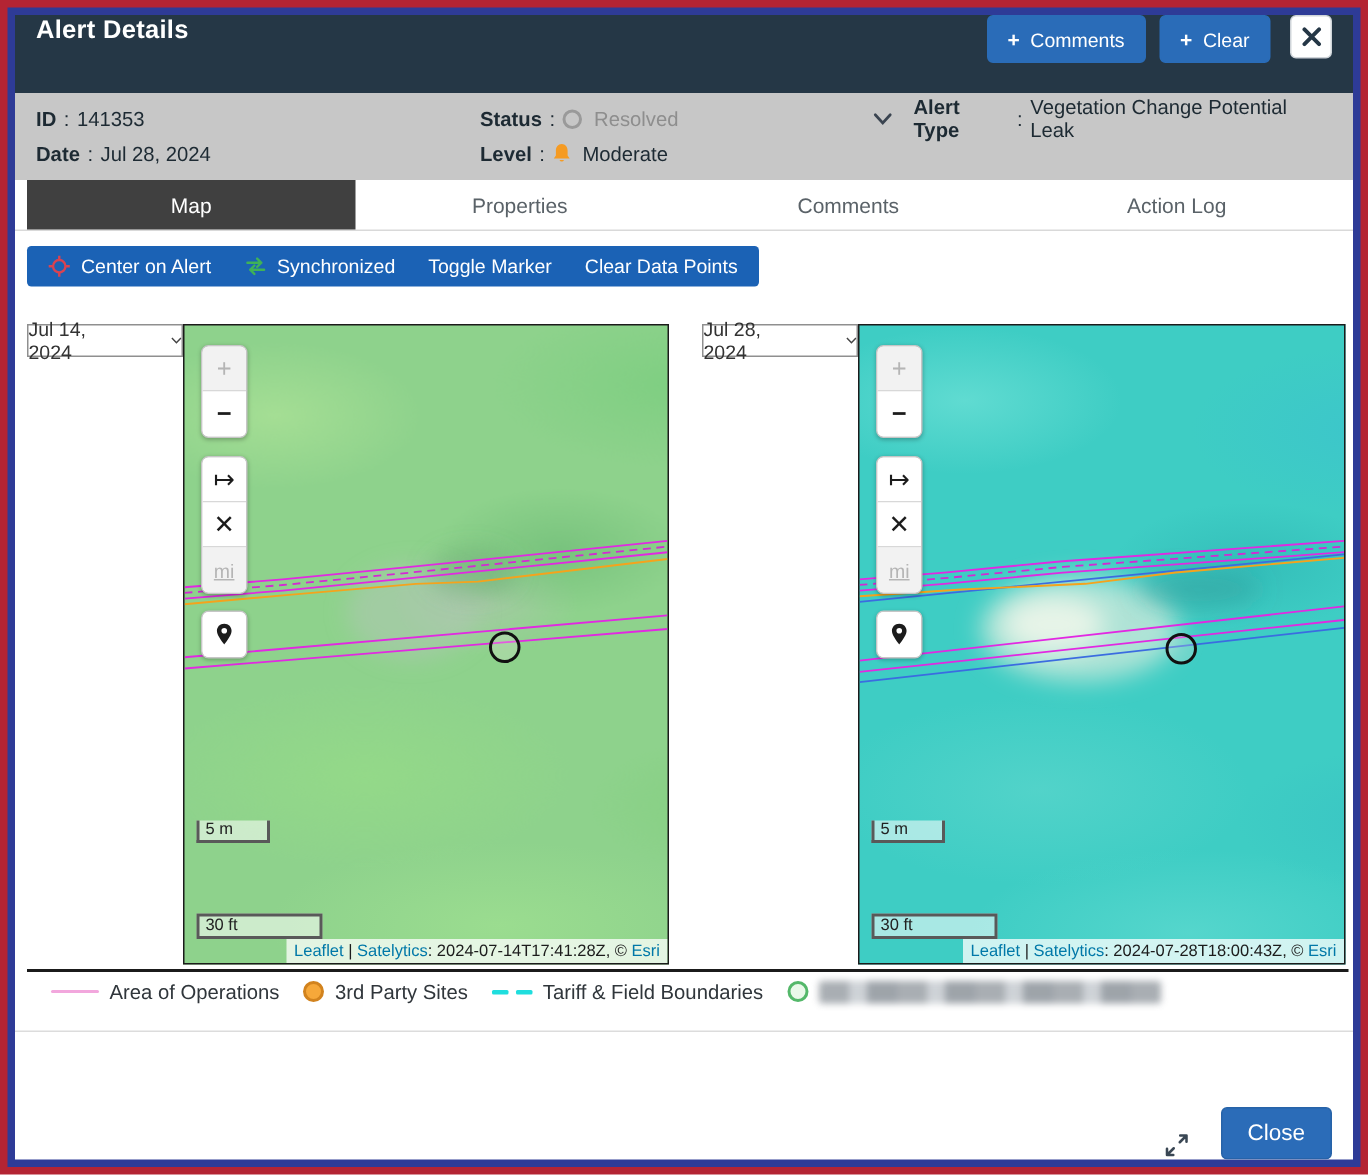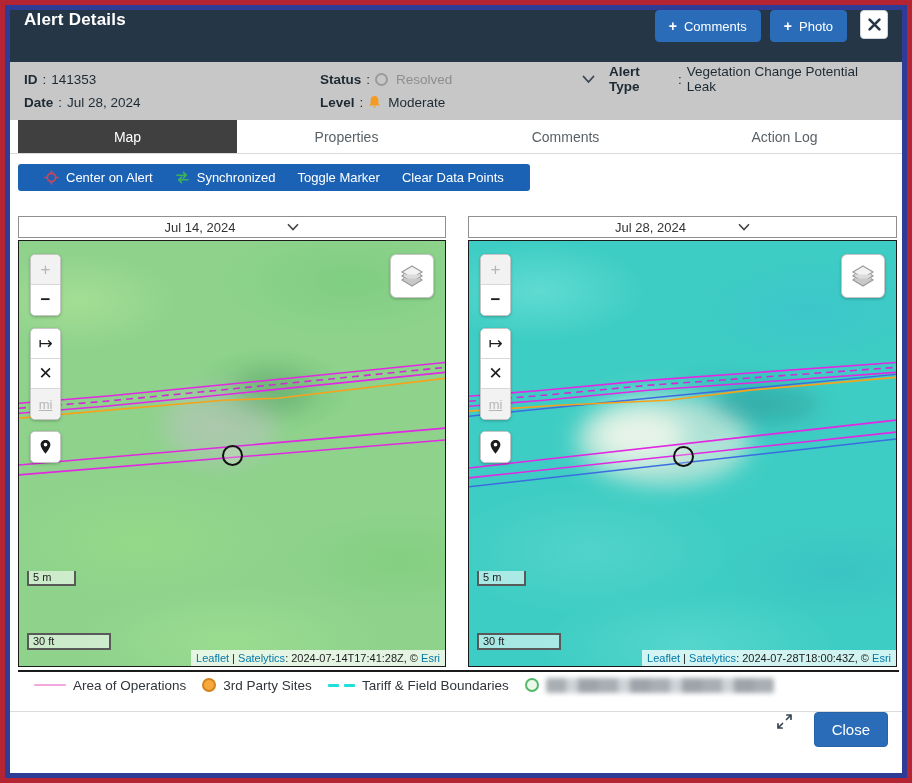--- a/index.html
+++ b/index.html
@@ -70,27 +70,27 @@
   .tab {
     flex:1; display:flex; align-items:center; justify-content:center;
     font-size:14px; color:#5a6268; cursor:pointer;
   }
   .tab.active { background:#404040; color:#fff; }
 
   
   .tools-row { flex:0 0 auto; padding:10px 0 0 8px; }
   .tools {
     display:inline-flex; align-items:center; background:#1b62b5; border-radius:3px;
-    height:27px; padding:0 26px; gap:22px;
+    height:27px; padding:0 14px; gap:22px;
   }
   .tool { color:#fff; font-size:13px; display:inline-flex; align-items:center; gap:7px; cursor:pointer; }
 
   
   .maps-row { flex:0 0 auto; display:flex; gap:22px; padding:25px 0 0 8px; }
-  .map-col { display:flex; flex-direction:column; }
+  .map-col { display:flex; }
   .date-select {
     height:22px; border:1px solid #8f8f8f; background:#fff; margin-bottom:2px;
     display:flex; align-items:center; justify-content:center; gap:52px;
     font-size:13px; color:#333; cursor:pointer;
   }
   .map {
     position:relative; height:427px; border:1.5px solid #1b1b1b; overflow:hidden;
   }
   .map.left  { width:428px;
     background-color:#8ed28c;
@@ -180,21 +180,21 @@
     background:repeating-linear-gradient(90deg,#9aa0a6 0 20px,#c6cbd0 20px 32px,#8d949b 32px 52px);
     filter:blur(2.5px);
   }
 
   
   .footer {
     flex:1; display:flex; flex-direction:column; justify-content:flex-start;
   }
   .footer-inner {
     margin-top:13px; border-top:1px solid #dcdcdc; flex:1;
-    display:flex; align-items:flex-start; justify-content:flex-end; padding:0 14px;
+    display:flex; align-items:flex-end; justify-content:flex-end; padding:0 14px;
   }
   .expand-icon { margin-right:20px; display:inline-flex; cursor:pointer; }
   .btn-close {
     background:#2b6cb8; color:#fff; border:1px solid #2763a8; border-radius:4px;
     font-size:15px; padding:8px 17px; cursor:pointer; font-family:inherit;
   }
 </style>
 </head>
 <body>
 
@@ -203,21 +203,21 @@
 
   <div class="hdr">
     <span class="hdr-title">Alert Details</span>
     <span class="hdr-spacer"></span>
     <button class="btn-blue">
       <span class="plus">+</span>
       <span>Comments</span>
     </button>
     <button class="btn-blue">
       <span class="plus">+</span>
-      <span>Photo</span>
+      <span>Clear</span>
     </button>
     <button class="btn-x">
       <svg width="13" height="13" viewBox="0 0 12 12">
             <path d="M1.5 1.5 L10.5 10.5 M10.5 1.5 L1.5 10.5" stroke="#253746" stroke-width="2.4" stroke-linecap="round"></path>
           </svg>
     </button>
   </div>
 
   <div class="infobar">
     <div class="info-row">

